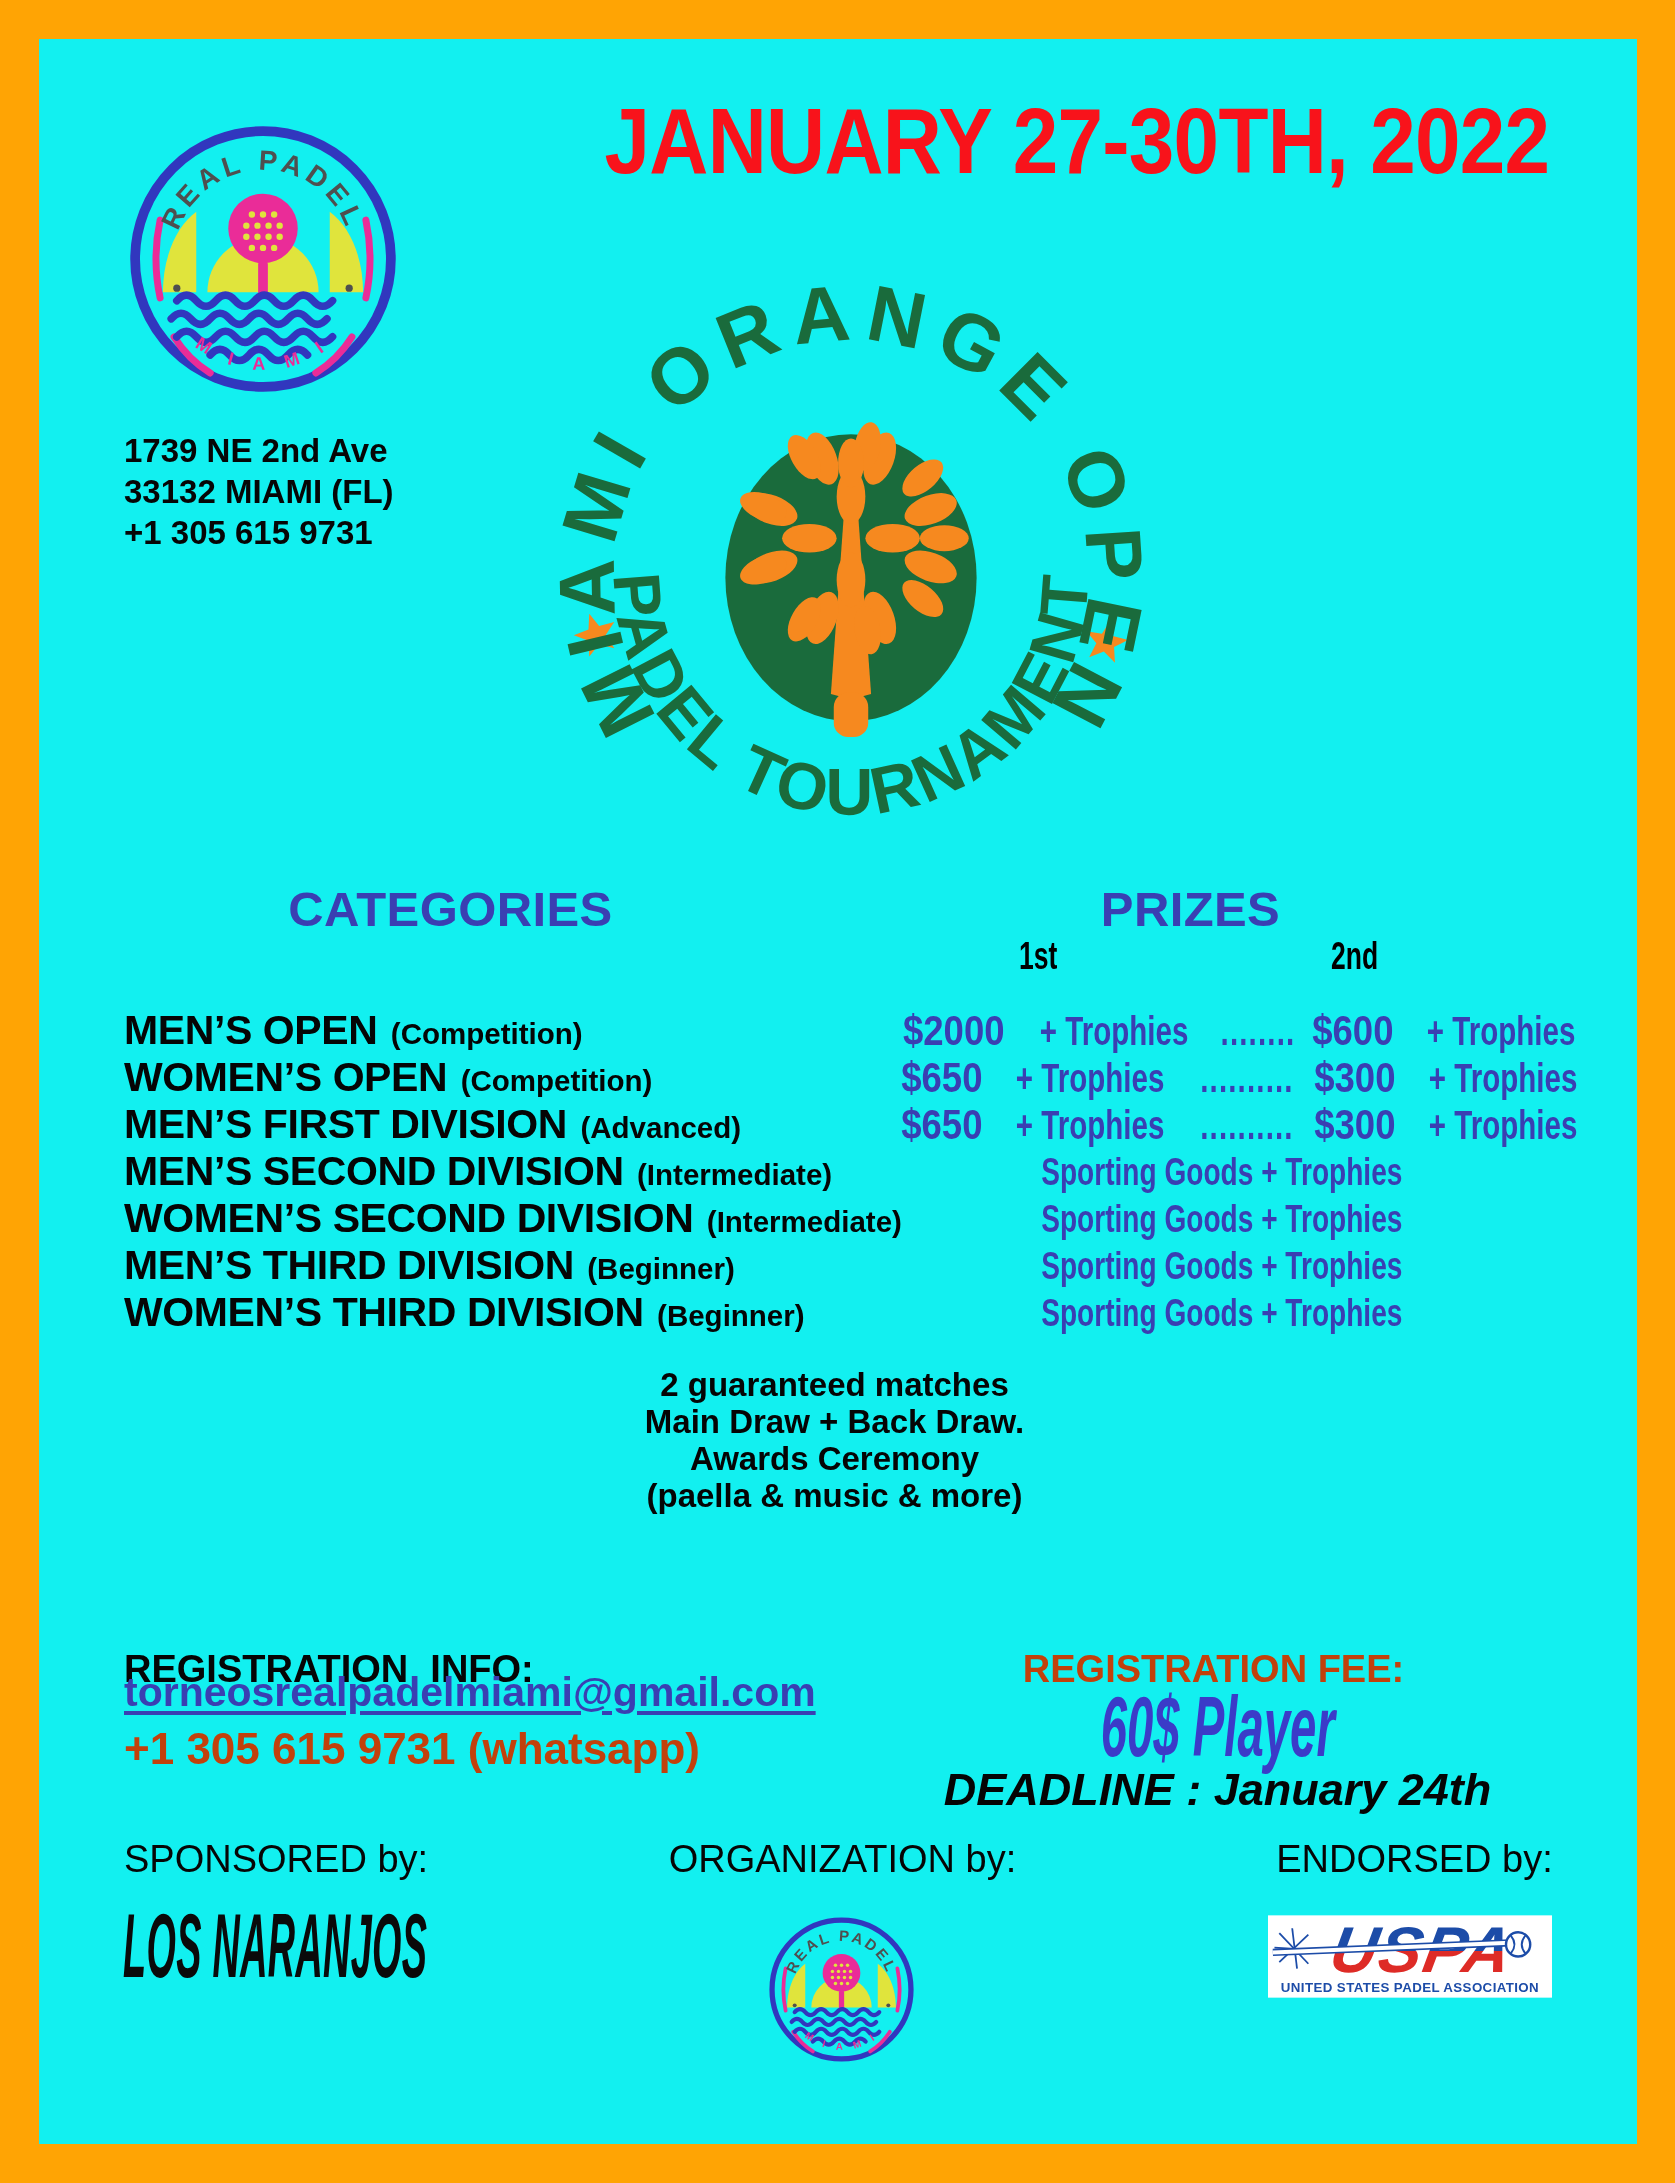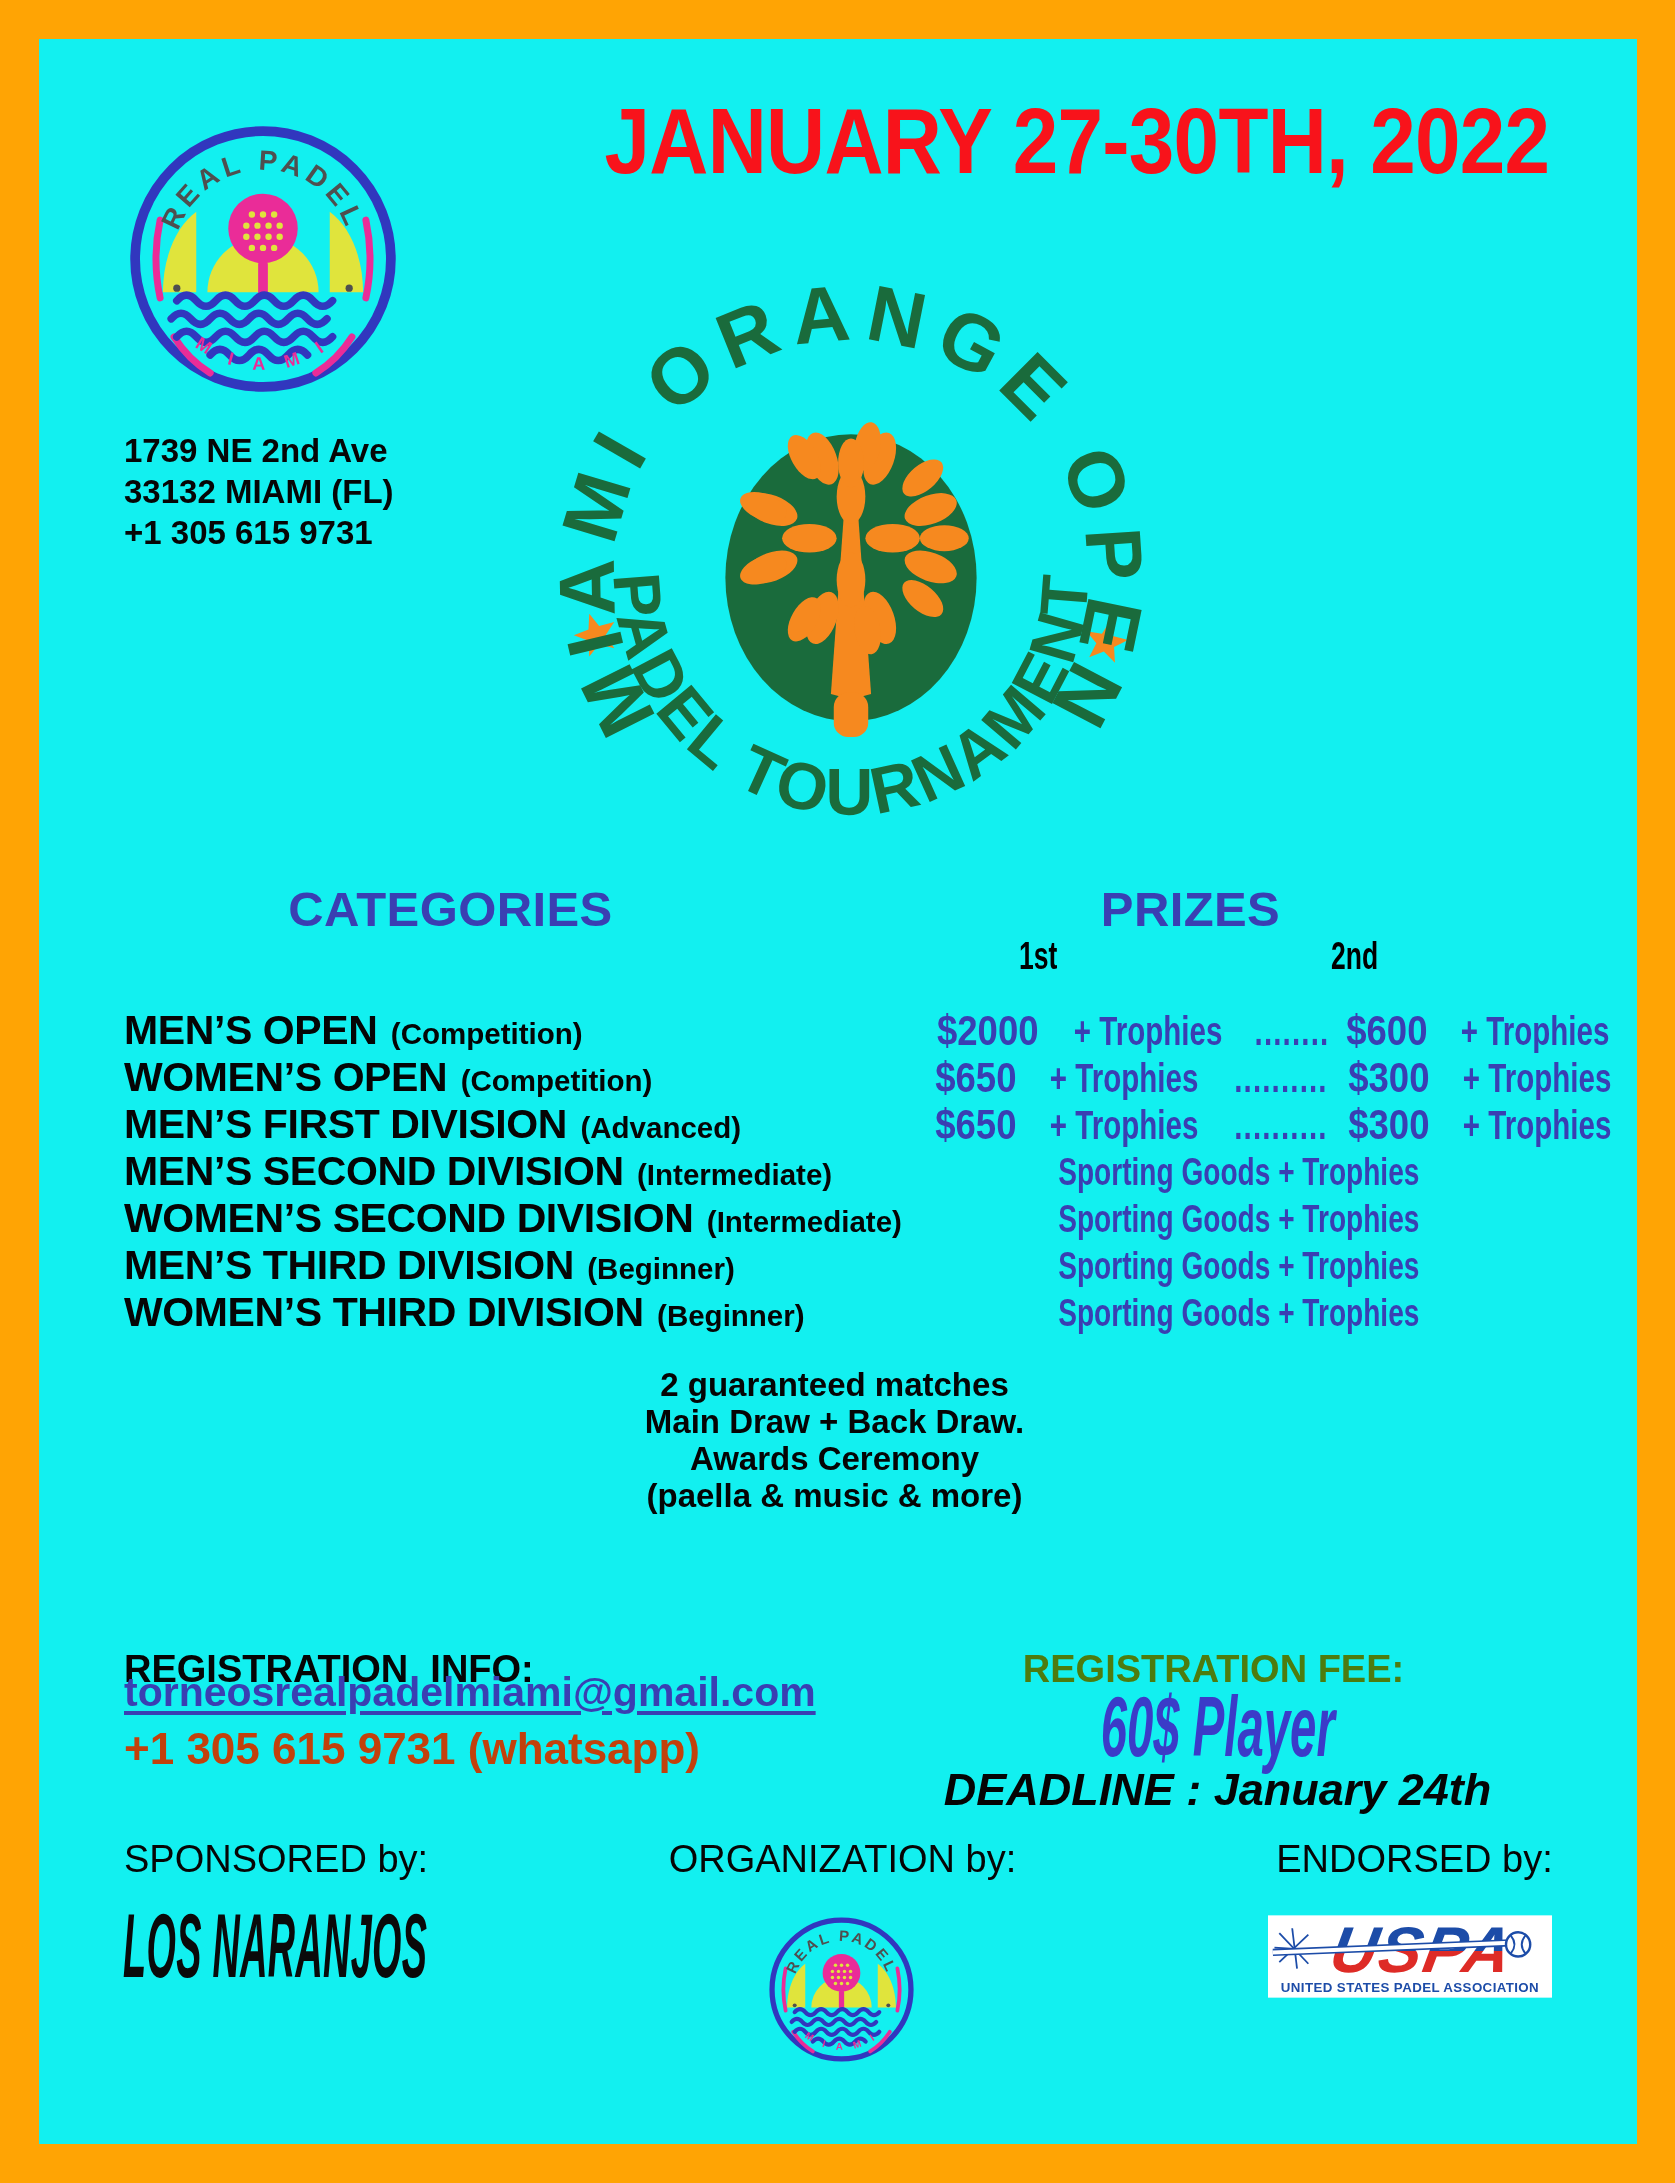--- a/index.html
+++ b/index.html
@@ -26,34 +26,34 @@
   
   .col-label{top:895px;font-size:39px;font-weight:700;color:#000;text-align:center;white-space:nowrap;}
   .col-label .sx{transform:scaleX(0.68);}
   
   .cat-list{left:85px;top:968px;}
   .cat-row{height:47px;line-height:47px;white-space:nowrap;color:#050505;}
   .cat-name{font-size:41px;font-weight:800;letter-spacing:-0.4px;}
   .cat-level{font-size:29.5px;font-weight:700;margin-left:9.8px;}
   
   .prize-list{left:855px;top:968px;width:655px;color:var(--accent-blue);}
-  .prize-row{height:47px;line-height:47px;text-align:center;white-space:nowrap;margin-left:34px;}
+  .prize-row{height:47px;line-height:47px;text-align:center;white-space:nowrap;}
   .pm{display:inline-block;transform:scaleX(0.85);transform-origin:center;font-size:43px;font-weight:800;}
   .pt{display:inline-block;transform:scaleX(0.72);transform-origin:center;font-size:41px;font-weight:700;margin:0 -6.5px;}
   .pd{display:inline-block;transform:scaleX(0.72);transform-origin:center;font-size:41px;font-weight:700;letter-spacing:1.6px;margin:0 -8.2px;}
   .goods{display:inline-block;transform:scaleX(0.72);transform-origin:center;font-size:39px;font-weight:700;}
   
   .perks{left:468px;top:1327px;width:655px;font-size:33px;font-weight:700;line-height:37px;text-align:center;color:#050505;}
   
   .reg-title{left:85px;top:1609px;font-size:38px;font-weight:800;color:#050505;word-spacing:11.5px;}
   .reg-email{left:85px;top:1630px;font-size:41px;font-weight:800;}
   .reg-email a{color:var(--accent-blue);text-decoration:underline;text-underline-offset:4.9px;}
   .reg-phone{left:85px;top:1685px;font-size:44px;font-weight:800;color:#c2410c;}
   
-  .fee-title{left:929px;top:1609px;width:491px;font-size:38px;font-weight:800;color:#4d7c0f;text-align:center;}
+  .fee-title{left:929px;top:1609px;width:491px;font-size:38px;font-weight:800;color:#c2410c;text-align:center;}
   .fee-amount{left:851px;top:1638px;width:655px;text-align:center;font-size:86px;font-style:italic;font-weight:800;color:var(--fee-blue);white-space:nowrap;}
   .fee-amount .sx{transform:scaleX(0.55);}
   .fee-deadline{left:851px;top:1725px;width:655px;text-align:center;font-size:45px;font-weight:800;font-style:italic;color:#050505;}
   
   .foot-label{top:1799px;font-size:38px;font-weight:500;color:#060606;}
   .sponsor-name{left:84px;top:1856px;font-size:90px;font-weight:800;font-style:italic;color:#0a0a0a;white-space:nowrap;}
   .sponsor-name .sx{transform:scaleX(0.42);transform-origin:left center;letter-spacing:0.8px;}
   .hidden-defs{position:absolute;width:0;height:0;overflow:hidden;}
 </style>
 </head>

